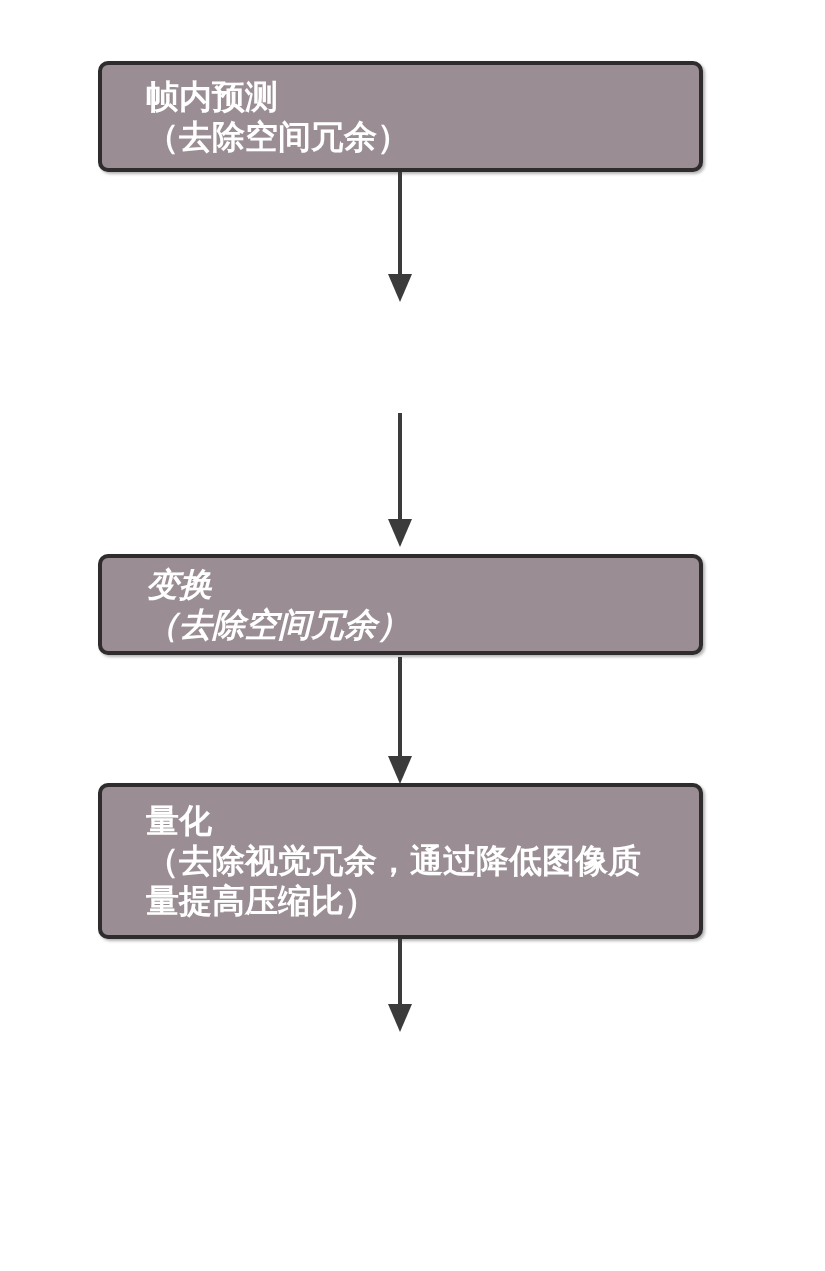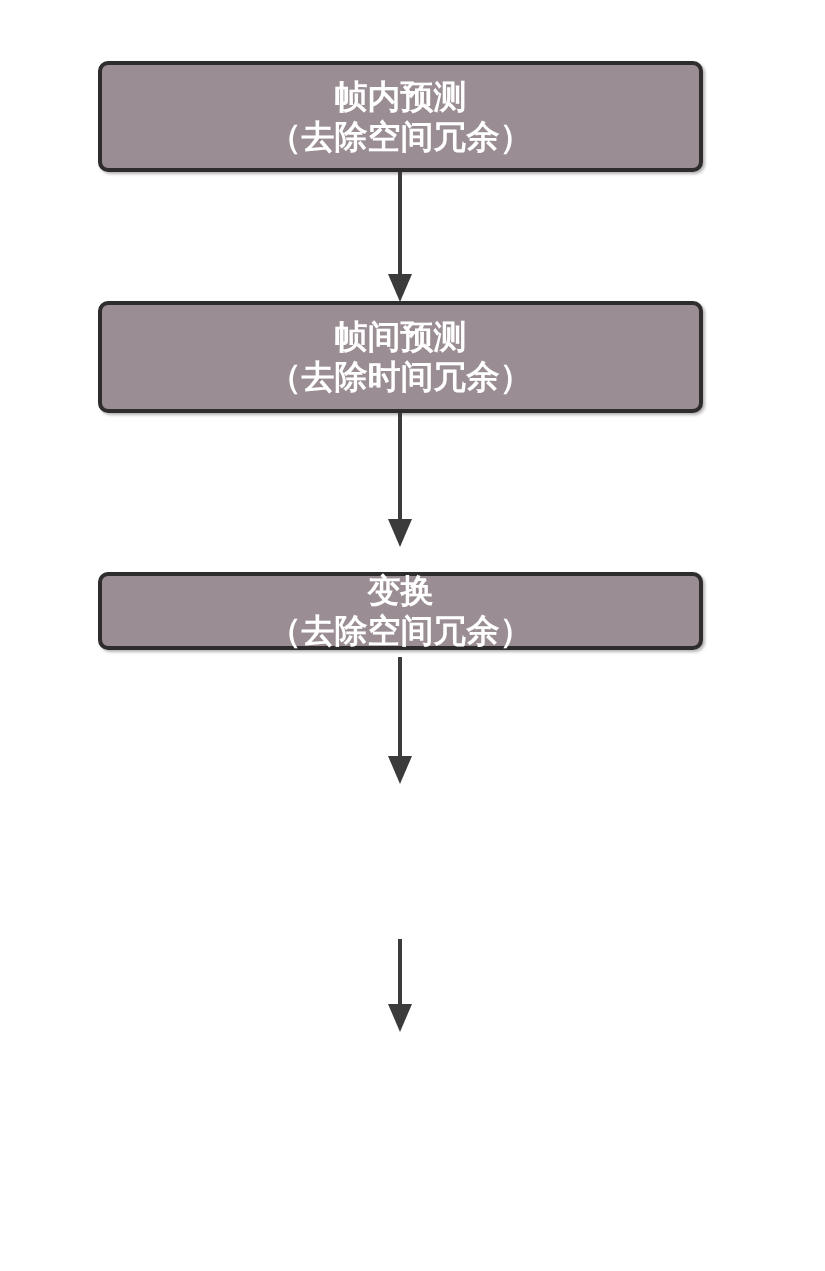--- a/index.html
+++ b/index.html
@@ -18,31 +18,30 @@
     width: 605px;
     box-sizing: border-box;
     background: #9a8e94;
     border: 4px solid #2e2c2d;
     border-radius: 10px;
     box-shadow: 2px 2px 3px rgba(90, 85, 88, 0.45);
     color: #ffffff;
     font-weight: 700;
     font-size: 33px;
     line-height: 40px;
-    text-align: center;
     display: flex;
     flex-direction: column;
     align-items: center;
     justify-content: center;
     padding: 0 44px;
   }
   .node-title, .node-subtitle { width: 100%; }
   .n1 { top: 61px;   height: 111px; }
   .n2 { top: 301px;  height: 112px; }
-  .n3 { top: 572px;  height: 78px; }
+  .n3 { top: 554px;  height: 101px; font-style: italic; }
   .n4 { top: 783px;  height: 156px; }
   .n5 { top: 1031px; height: 156px; }
   .arrow { position: absolute; left: 385px; display: block; }
   .a1 { top: 172px; }
   .a2 { top: 413px; }
   .a3 { top: 657px; }
   .a4 { top: 939px; }
 </style>
 </head>
 <body>
@@ -52,40 +51,40 @@
   <div class="node n1">
     <div class="node-title">帧内预测</div>
     <div class="node-subtitle">（去除空间冗余）</div>
   </div>
 
   <svg class="arrow a1" width="30" height="130" viewBox="0 0 30 130">
     <line x1="15" y1="0" x2="15" y2="104" stroke-width="4" stroke="#3b3b3b"></line>
     <polygon points="15,130 3,102 27,102" fill="#3b3b3b"></polygon>
   </svg>
 
-  <div class="node n2">
-    <div class="node-title">帧间预测</div>
-    <div class="node-subtitle">（去除时间冗余）</div>
-  </div>
 
   <svg class="arrow a2" width="30" height="134" viewBox="0 0 30 134">
     <line x1="15" y1="0" x2="15" y2="108" stroke-width="4" stroke="#3b3b3b"></line>
     <polygon points="15,134 3,106 27,106" fill="#3b3b3b"></polygon>
   </svg>
 
   <div class="node n3">
     <div class="node-title">变换</div>
     <div class="node-subtitle">（去除空间冗余）</div>
   </div>
 
   <svg class="arrow a3" width="30" height="127" viewBox="0 0 30 127">
     <line x1="15" y1="0" x2="15" y2="101" stroke-width="4" stroke="#3b3b3b"></line>
     <polygon points="15,127 3,99 27,99" fill="#3b3b3b"></polygon>
   </svg>
 
+  <div class="node n4">
+    <div class="node-title">量化</div>
+    <div class="node-subtitle">（去除视觉冗余，通过降低图像质量提高压缩比）</div>
+  </div>
 
   <svg class="arrow a4" width="30" height="93" viewBox="0 0 30 93">
     <line x1="15" y1="0" x2="15" y2="67" stroke-width="4" stroke="#3b3b3b"></line>
     <polygon points="15,93 3,65 27,65" fill="#3b3b3b"></polygon>
   </svg>
 
 
 </div>
 
 </body></html>

